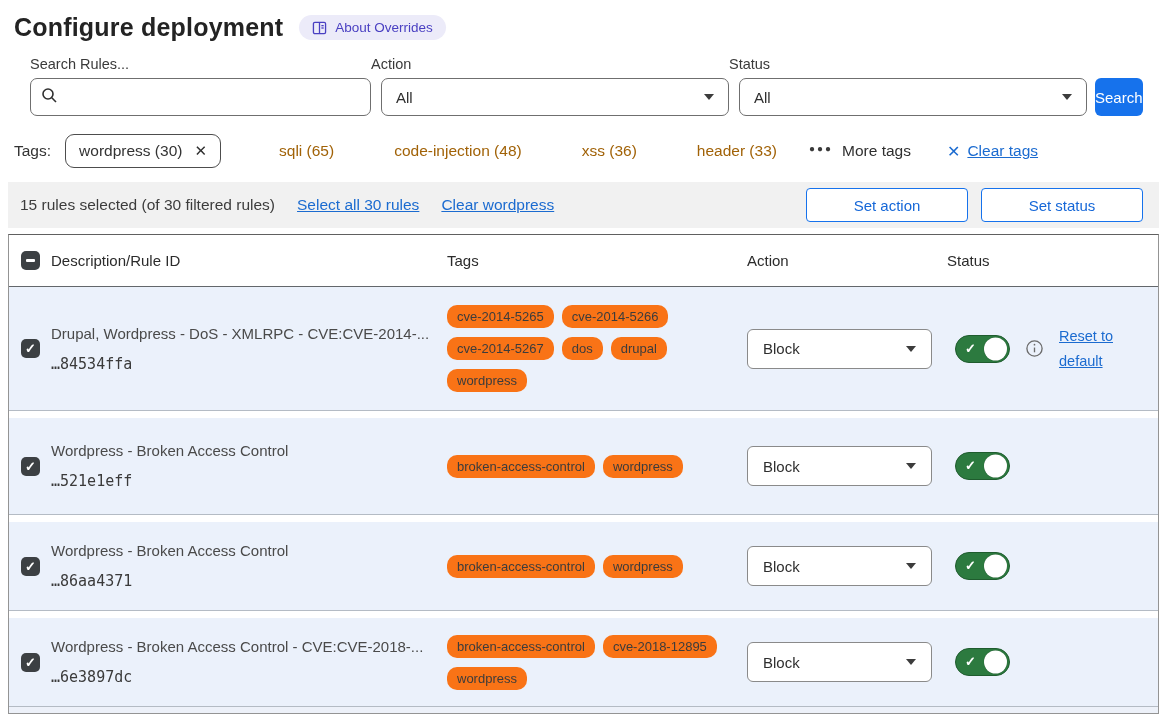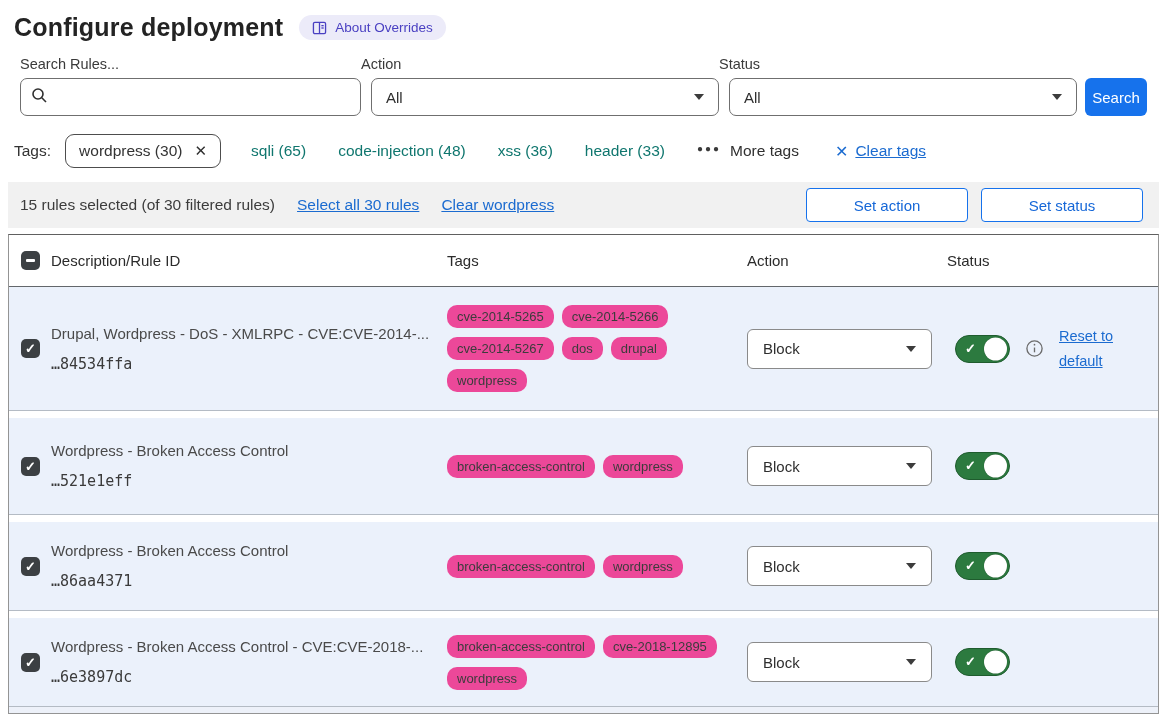--- a/index.html
+++ b/index.html
@@ -14,21 +14,21 @@
   .page-header { display: flex; align-items: center; gap: 16px; padding: 13px 14px 8px; }
   .page-title { font-size: 25px; font-weight: 700; color: #232323; letter-spacing: .2px; }
   .about-badge {
     display: inline-flex; align-items: center; gap: 8px;
     background: #ecebf9; color: #4a40c2;
     padding: 5px 13px; border-radius: 14px; font-size: 13.5px; cursor: pointer;
   }
   .about-badge svg { display: block; }
 
   
-  .filters { display: flex; align-items: flex-end; padding: 6px 20px 0; }
+  .filters { display: flex; align-items: flex-end; padding: 6px 30px 0; }
   .filter-group { display: flex; flex-direction: column; }
   .filter-label { font-size: 14.5px; color: #3a3a3a; margin-bottom: 6px; }
   .search-box {
     width: 341px; height: 38px; border: 1px solid #6f6f6f; border-radius: 7px;
     display: flex; align-items: center; padding: 0 10px; background: #fff;
   }
   .search-box input {
     border: none; outline: none; flex: 1; font-size: 15px; margin-left: 8px;
     font-family: "Liberation Sans", sans-serif;
   }
@@ -48,21 +48,21 @@
 
   
   .tags-bar { display: flex; align-items: center; padding: 18px 14px 14px; font-size: 15.5px; color: #333; }
   .tags-label { margin-right: 14px; }
   .selected-tag {
     display: inline-flex; align-items: flex-start; gap: 12px;
     border: 1px solid #4d4d4d; border-radius: 9px; padding: 7px 13px;
     margin-right: 30px; cursor: pointer; background: #fff;
   }
   .selected-tag .x { font-size: 15px; color: #2f2f2f; }
-  .tag-option { margin-right: 32px; cursor: pointer; color: #0f766e; }
+  .tag-option { margin-right: 32px; cursor: pointer; color: #a16207; margin-left: 28px; }
   .more-tags { display: inline-flex; align-items: center; gap: 9px; margin-right: 36px; cursor: pointer; color: #2f2f2f; }
   .dots { font-size: 10px; letter-spacing: 2px; color: #3a3a3a; position: relative; top: -3px; }
   .clear-tags { display: inline-flex; align-items: center; gap: 7px; color: #1b6bd0; cursor: pointer; }
   .clear-tags .label { text-decoration: underline; }
   .clear-tags .x { font-size: 16px; }
 
   
   .selection-bar {
     margin: 0 8px 6px; height: 46px; background: #f1f1f1;
     display: flex; align-items: center; padding: 0 12px; font-size: 15.5px; color: #3c3c3c;
@@ -95,21 +95,21 @@
     display: flex; align-items: center; justify-content: center; cursor: pointer;
   }
   .checkbox .tick { color: #fff; font-size: 13px; font-weight: 700; line-height: 1; }
   .checkbox .minus { width: 9px; height: 3px; background: #fff; border-radius: 1px; }
 
   .desc-title { font-size: 15px; color: #4a4a4a; }
   .rule-id { font-family: "DejaVu Sans Mono", monospace; font-size: 15px; color: #3a3a3a; margin-top: 13px; }
 
   .chipwrap { display: flex; flex-wrap: wrap; gap: 9px 8px; align-items: center; }
   .chip {
-    background: #ec4899; color: #3c3c3c; border-radius: 10px;
+    background: #f97316; color: #3c3c3c; border-radius: 10px;
     padding: 4px 10px; font-size: 13px; white-space: nowrap;
   }
 
   .action-select {
     width: 185px; height: 40px; border: 1px solid #8a8a8a; border-radius: 6px; background: #fff;
     display: flex; align-items: center; justify-content: space-between;
     padding: 0 15px; font-size: 15px; color: #2e2e2e; cursor: pointer;
   }
 
   .status-cell { display: flex; align-items: center; gap: 15px; padding-left: 8px; }

